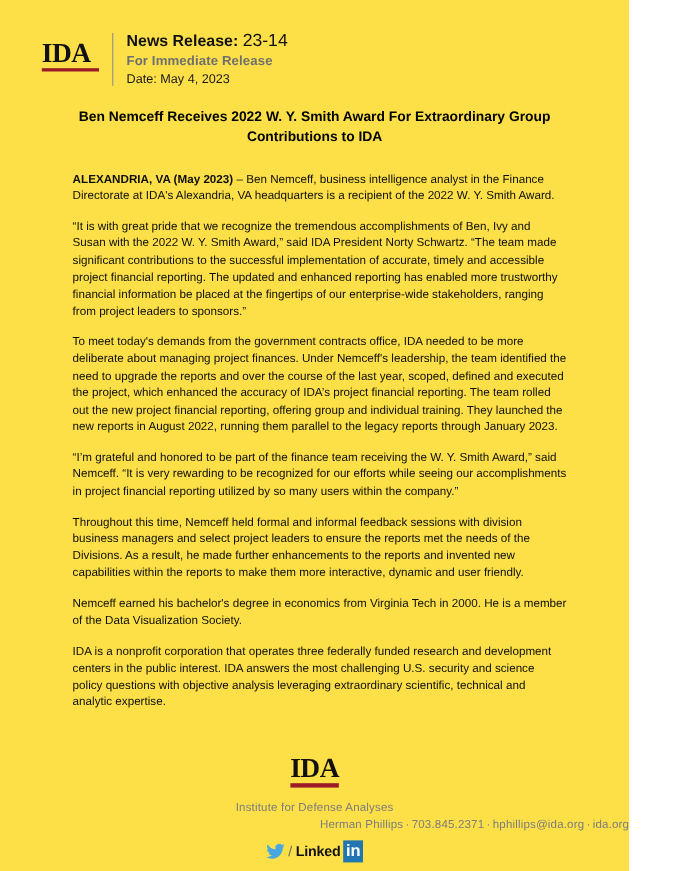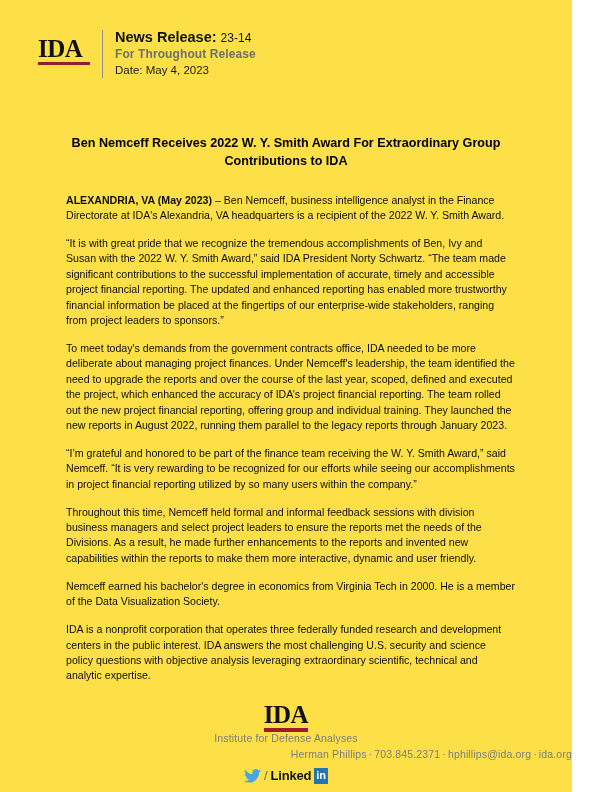--- a/index.html
+++ b/index.html
@@ -62,40 +62,40 @@
   }
   .line-newsrelease {
     font-size: 14.5px;
     font-weight: bold;
     line-height: 1.15;
     color: #111111;
     white-space: nowrap;
   }
   .line-newsrelease .nr-num {
     font-weight: normal;
-    font-size: 12px;
+    font-size: 16px;
   }
   .line-immediate {
     font-size: 12px;
     font-weight: bold;
     color: #6f6f6f;
     line-height: 1.3;
     margin-top: 1px;
     letter-spacing: 0.1px;
   }
   .line-date {
     font-size: 11.5px;
     color: #1a1a1a;
     line-height: 1.3;
     margin-top: 1px;
   }
 
   
   .doc-title {
-    margin: 55px 66px 0 66px;
+    margin: 18px 66px 0 66px;
     text-align: center;
     font-size: 12.6px;
     font-weight: bold;
     line-height: 1.42;
     color: #000;
   }
 
   
   .body-copy {
     margin: 22px 57px 0 66px;
@@ -132,20 +132,21 @@
   }
   .footer-logo-rule {
     height: 3.5px;
     background: #9b1b28;
     margin-top: 1px;
     width: 100%;
   }
   .footer-org {
     font-size: 10.5px;
     color: #7d7d7d;
+    margin-top: 12px;
     letter-spacing: 0.15px;
   }
   .footer-contact {
     font-size: 10.5px;
     color: #7d7d7d;
     margin-top: 4px;
     letter-spacing: 0.15px;
     text-align: right;
   }
   .footer-contact .sep {
@@ -171,21 +172,21 @@
   .linked-word {
     font-size: 13px;
     font-weight: bold;
     color: #111111;
     line-height: 1;
     letter-spacing: -0.2px;
   }
   .in-badge {
     background: #2175b0;
     color: #ffffff;
-    font-size: 11px;
+    font-size: 15px;
     font-weight: bold;
     line-height: 1;
     padding: 2.5px 2px 3px 2px;
     margin-left: 1px;
     font-family: "Liberation Sans", sans-serif;
   }
 </style>
 </head>
 <body>
 
@@ -194,21 +195,21 @@
   <div class="masthead">
     <div class="logo-block">
       <div class="logo-word">IDA</div>
       <div class="logo-rule"></div>
     </div>
 
     <div class="masthead-divider"></div>
 
     <div class="masthead-text">
       <div class="line-newsrelease"><span>News Release</span><span>:</span> <span class="nr-num">23-14</span></div>
-      <div class="line-immediate">For Throughout Release</div>
+      <div class="line-immediate">For Immediate Release</div>
       <div class="line-date">Date: May 4, 2023</div>
     </div>
   </div>
 
   <div class="doc-title">Ben Nemceff Receives 2022 W. Y. Smith Award For Extraordinary Group Contributions to IDA</div>
 
   <div class="body-copy">
 
     <p class="lead"><strong>ALEXANDRIA, VA (May 2023)</strong><span> – Ben Nemceff, business intelligence analyst in the Finance Directorate at IDA's Alexandria, VA headquarters is a recipient of the 2022 W. Y. Smith Award.</span></p>
 

